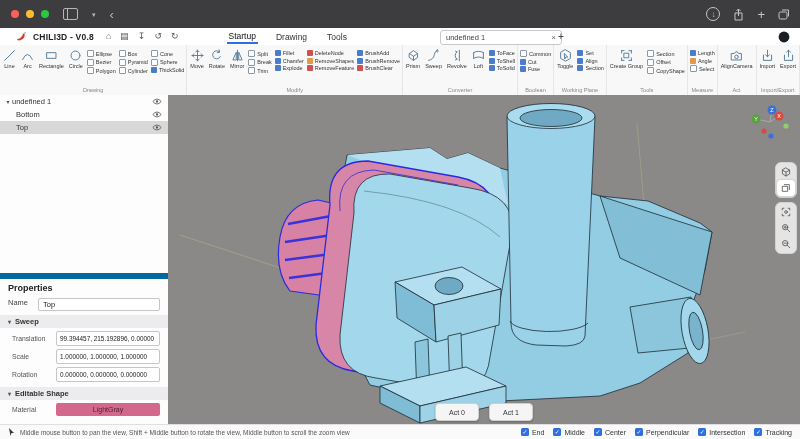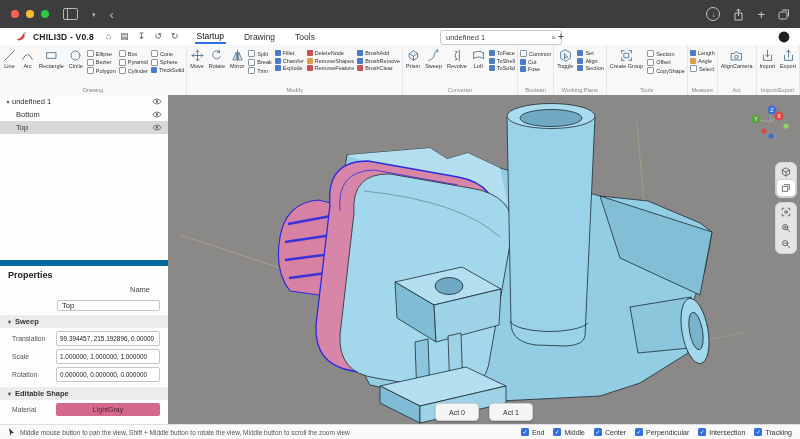--- a/index.html
+++ b/index.html
@@ -23,21 +23,21 @@
   .chromeright{position:absolute;right:10px;top:0;height:28px;display:flex;align-items:center;gap:13px;color:#c6c6c8;}
   .dlc{width:12px;height:12px;border:1px solid #c6c6c8;border-radius:50%;font-size:8px;display:flex;align-items:center;justify-content:center;}
   .plus{font-size:13px;line-height:1;}
   
   .appbar{position:absolute;left:0;top:28px;width:800px;height:17px;background:#ffffff;border-bottom:7px solid #a3a3a3;
           display:flex;align-items:center;}
   .brand{font-size:8.5px;font-weight:bold;color:#222;margin-left:6px;letter-spacing:.2px;white-space:nowrap;}
   .qicons{display:flex;gap:9px;margin-left:12px;color:#555;font-size:9px;line-height:1;}
   .navtabs{display:flex;gap:16px;margin-left:16px;font-size:8.5px;color:#333;height:17px;align-items:center;}
   .navtab{padding:2px 2px 1px;}
-  .navtab.active{border-bottom:2px solid #2f6fe4;color:#111;}
+  .navtab.active{border-bottom:2px solid #2f6fe4;color:#111;margin-left:32px;}
   .doctab{position:absolute;left:440px;top:2px;width:110px;height:13px;border:1px solid #c8c8ca;border-radius:3px;
           background:#fff;display:flex;align-items:center;font-size:7.5px;color:#444;padding:0 5px;}
   .doctab .x{margin-left:auto;color:#666;font-size:8px;}
   .newdoc{position:absolute;left:558px;top:3px;font-size:10px;color:#444;}
   .gh{position:absolute;right:10px;top:3px;}
   
   .ribbon{position:absolute;left:0;top:45px;width:800px;height:50px;background:#f8f8f9;border-bottom:1px solid #d9d9db;
           display:flex;overflow:hidden;}
   .rgroup{display:flex;flex-direction:column;border-right:1px solid #e6e6e8;padding:2px 2px 0;flex:none;}
   .rgitems{display:flex;align-items:flex-start;gap:3px;flex:1;}
@@ -59,21 +59,21 @@
   .trow{height:13px;display:flex;align-items:center;font-size:7.5px;color:#333;padding-right:6px;}
   .trow.sel{background:#d8d8d8;}
   .trow .chev{width:8px;text-align:center;font-size:6px;color:#555;flex:none;}
   .trow .lbl{flex:1;white-space:nowrap;overflow:hidden;}
   .eye{width:10px;height:7px;flex:none;}
   .eye path{fill:none;stroke:#555;stroke-width:1;}
   .eye circle{fill:#555;}
   .spacer{flex:1;}
   .props{border-top:6px solid #0369a1;}
   .prophead{height:18px;line-height:18px;padding:0 8px;font-size:9px;font-weight:bold;color:#222;}
-  .namerow{display:flex;align-items:flex-end;gap:6px;padding:1px 8px 4px;flex-direction:column;}
+  .namerow{display:flex;align-items:flex-start;padding:1px 8px 4px;}
   .namerow .l{font-size:7.5px;color:#444;width:30px;flex:none;}
   .tinput{flex:1;height:13px;border:1px solid #c6c6c8;border-radius:2px;font-size:7.5px;color:#222;
           font-family:"Liberation Sans",sans-serif;padding:0 0 0 4px;background:#fff;box-sizing:border-box;}
   .sechead{height:13px;background:#ececee;display:flex;align-items:center;gap:4px;padding-left:8px;
            font-size:7.5px;font-weight:bold;color:#333;}
   .sechead .chev{font-size:6px;color:#555;}
   .prow{display:flex;align-items:center;gap:4px;padding:3px 8px 0 12px;}
   .prow .l{width:40px;flex:none;font-size:6.8px;color:#555;}
   .pval{flex:1;height:13px;border:1px solid #c6c6c8;border-radius:2px;background:#fff;display:flex;align-items:center;
         padding-left:3px;font-size:6.4px;color:#222;white-space:nowrap;overflow:hidden;}

